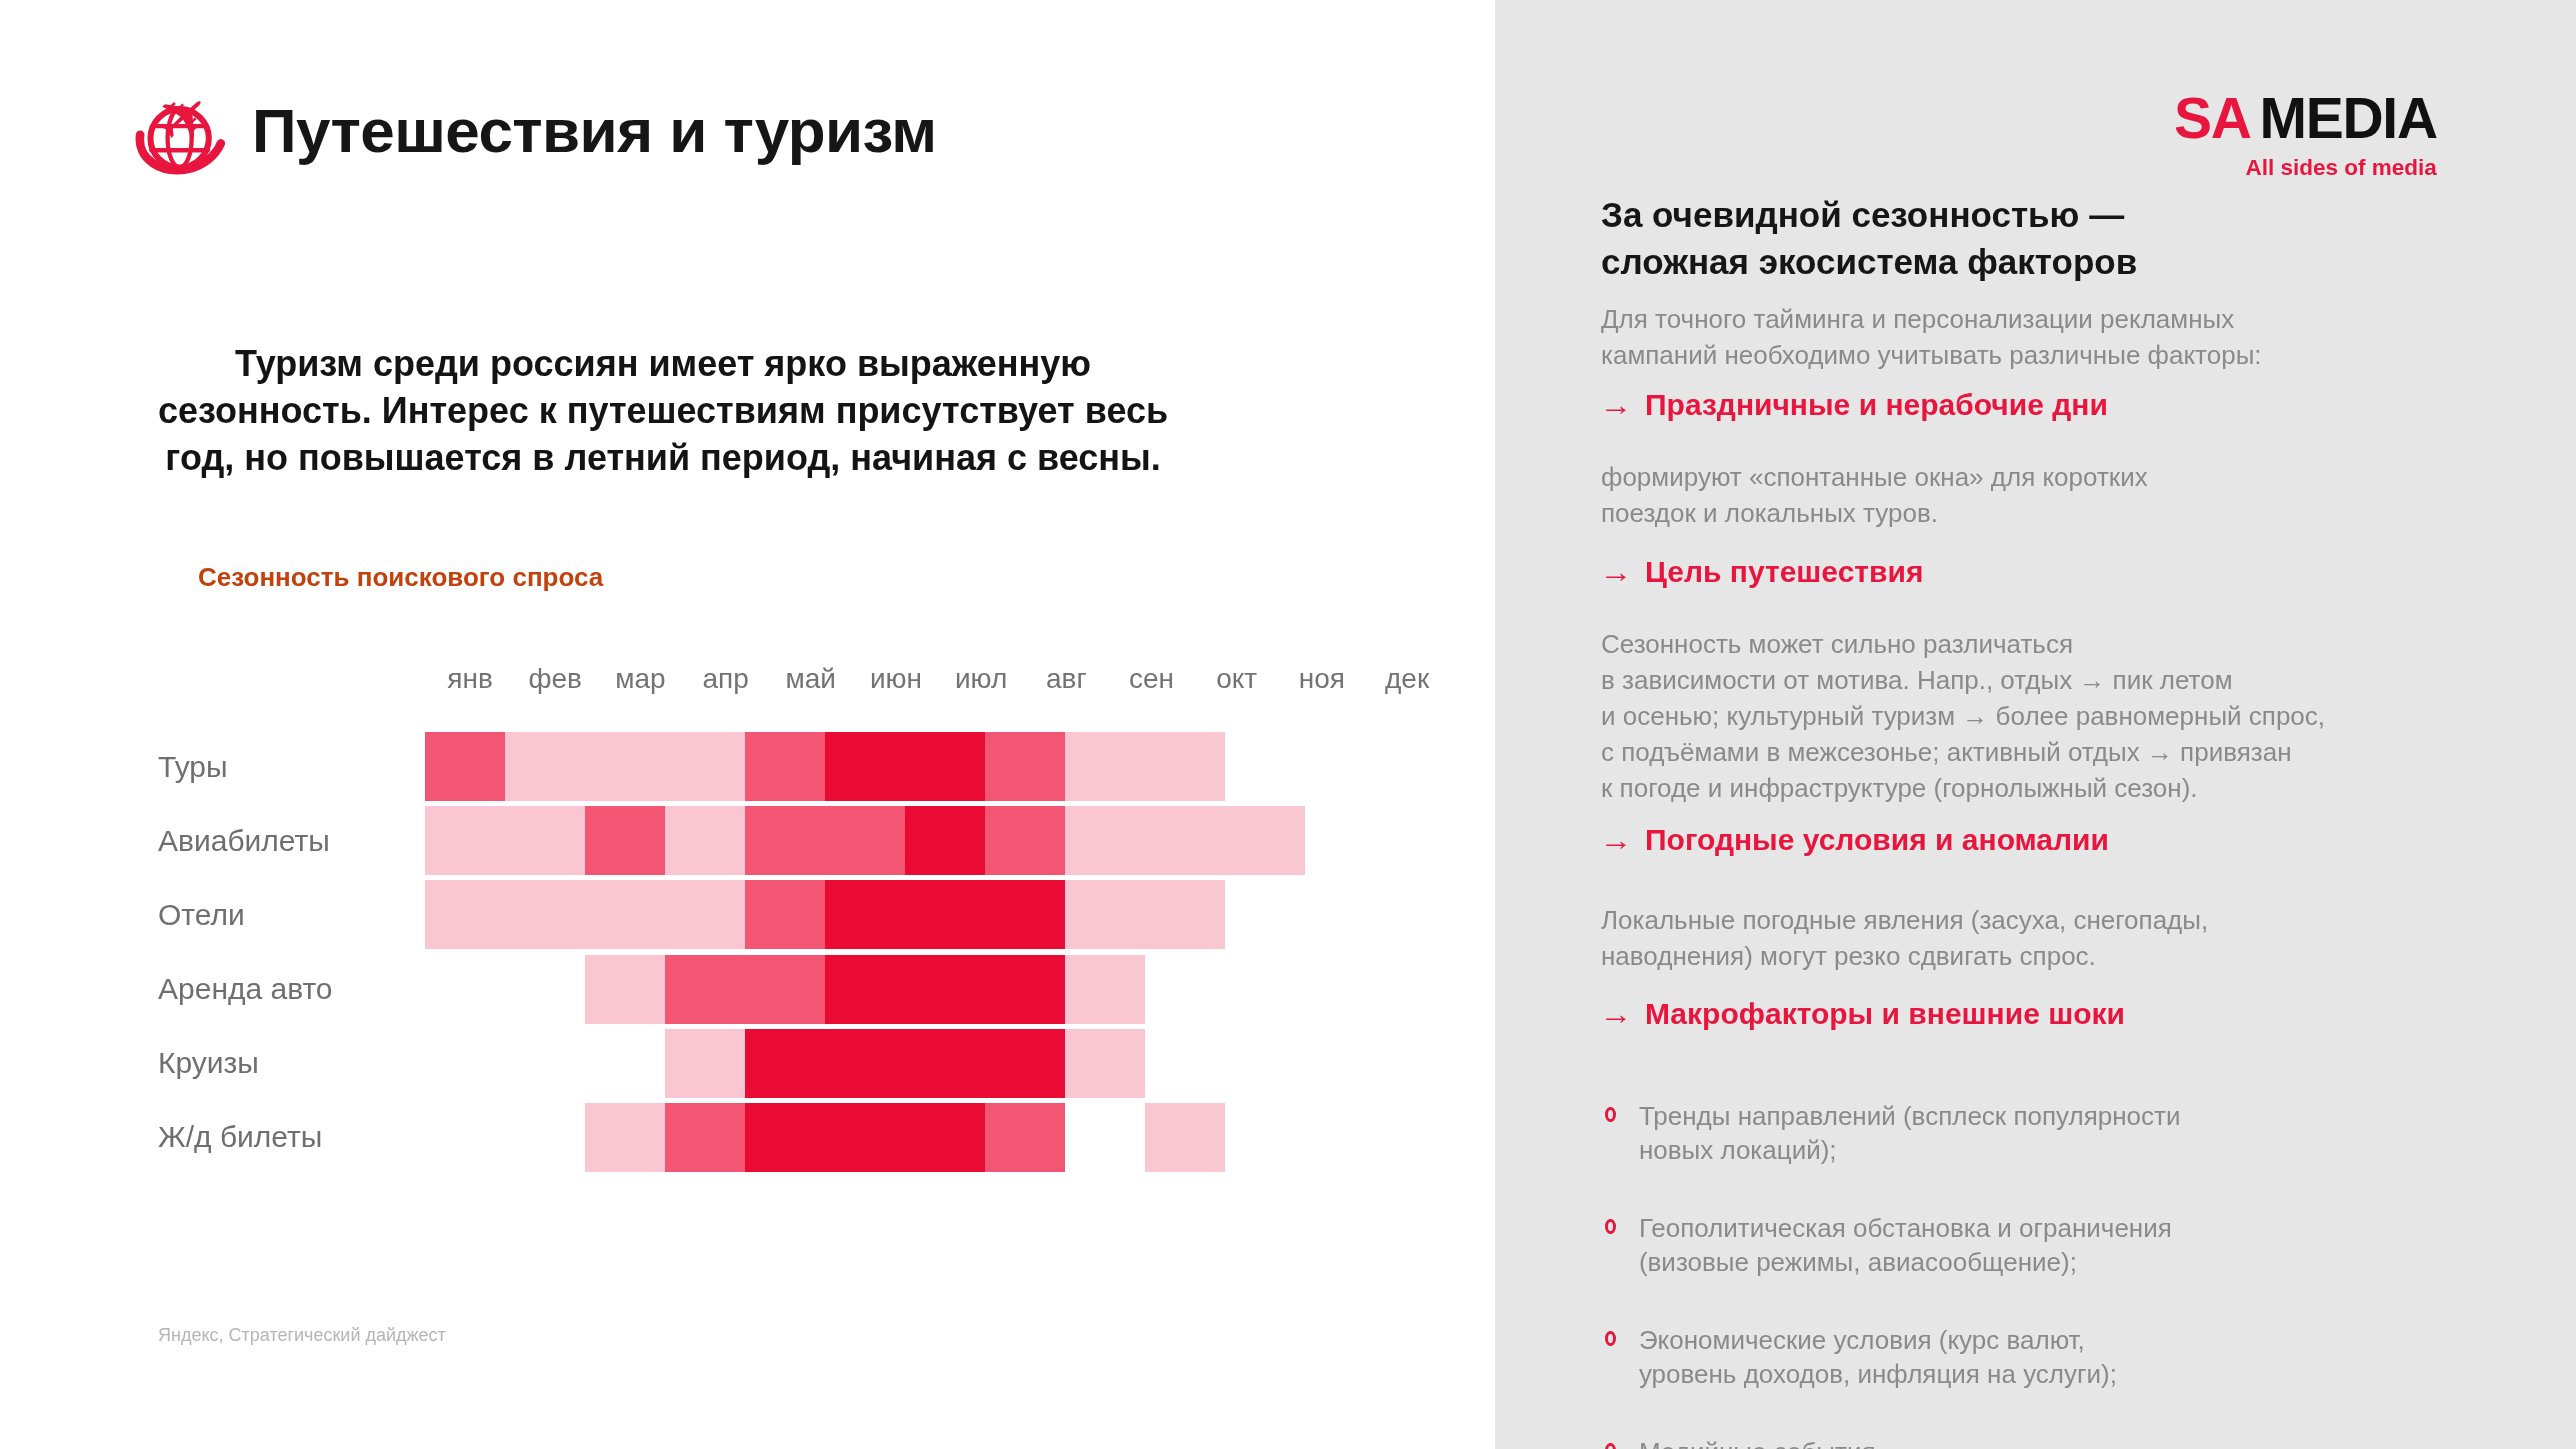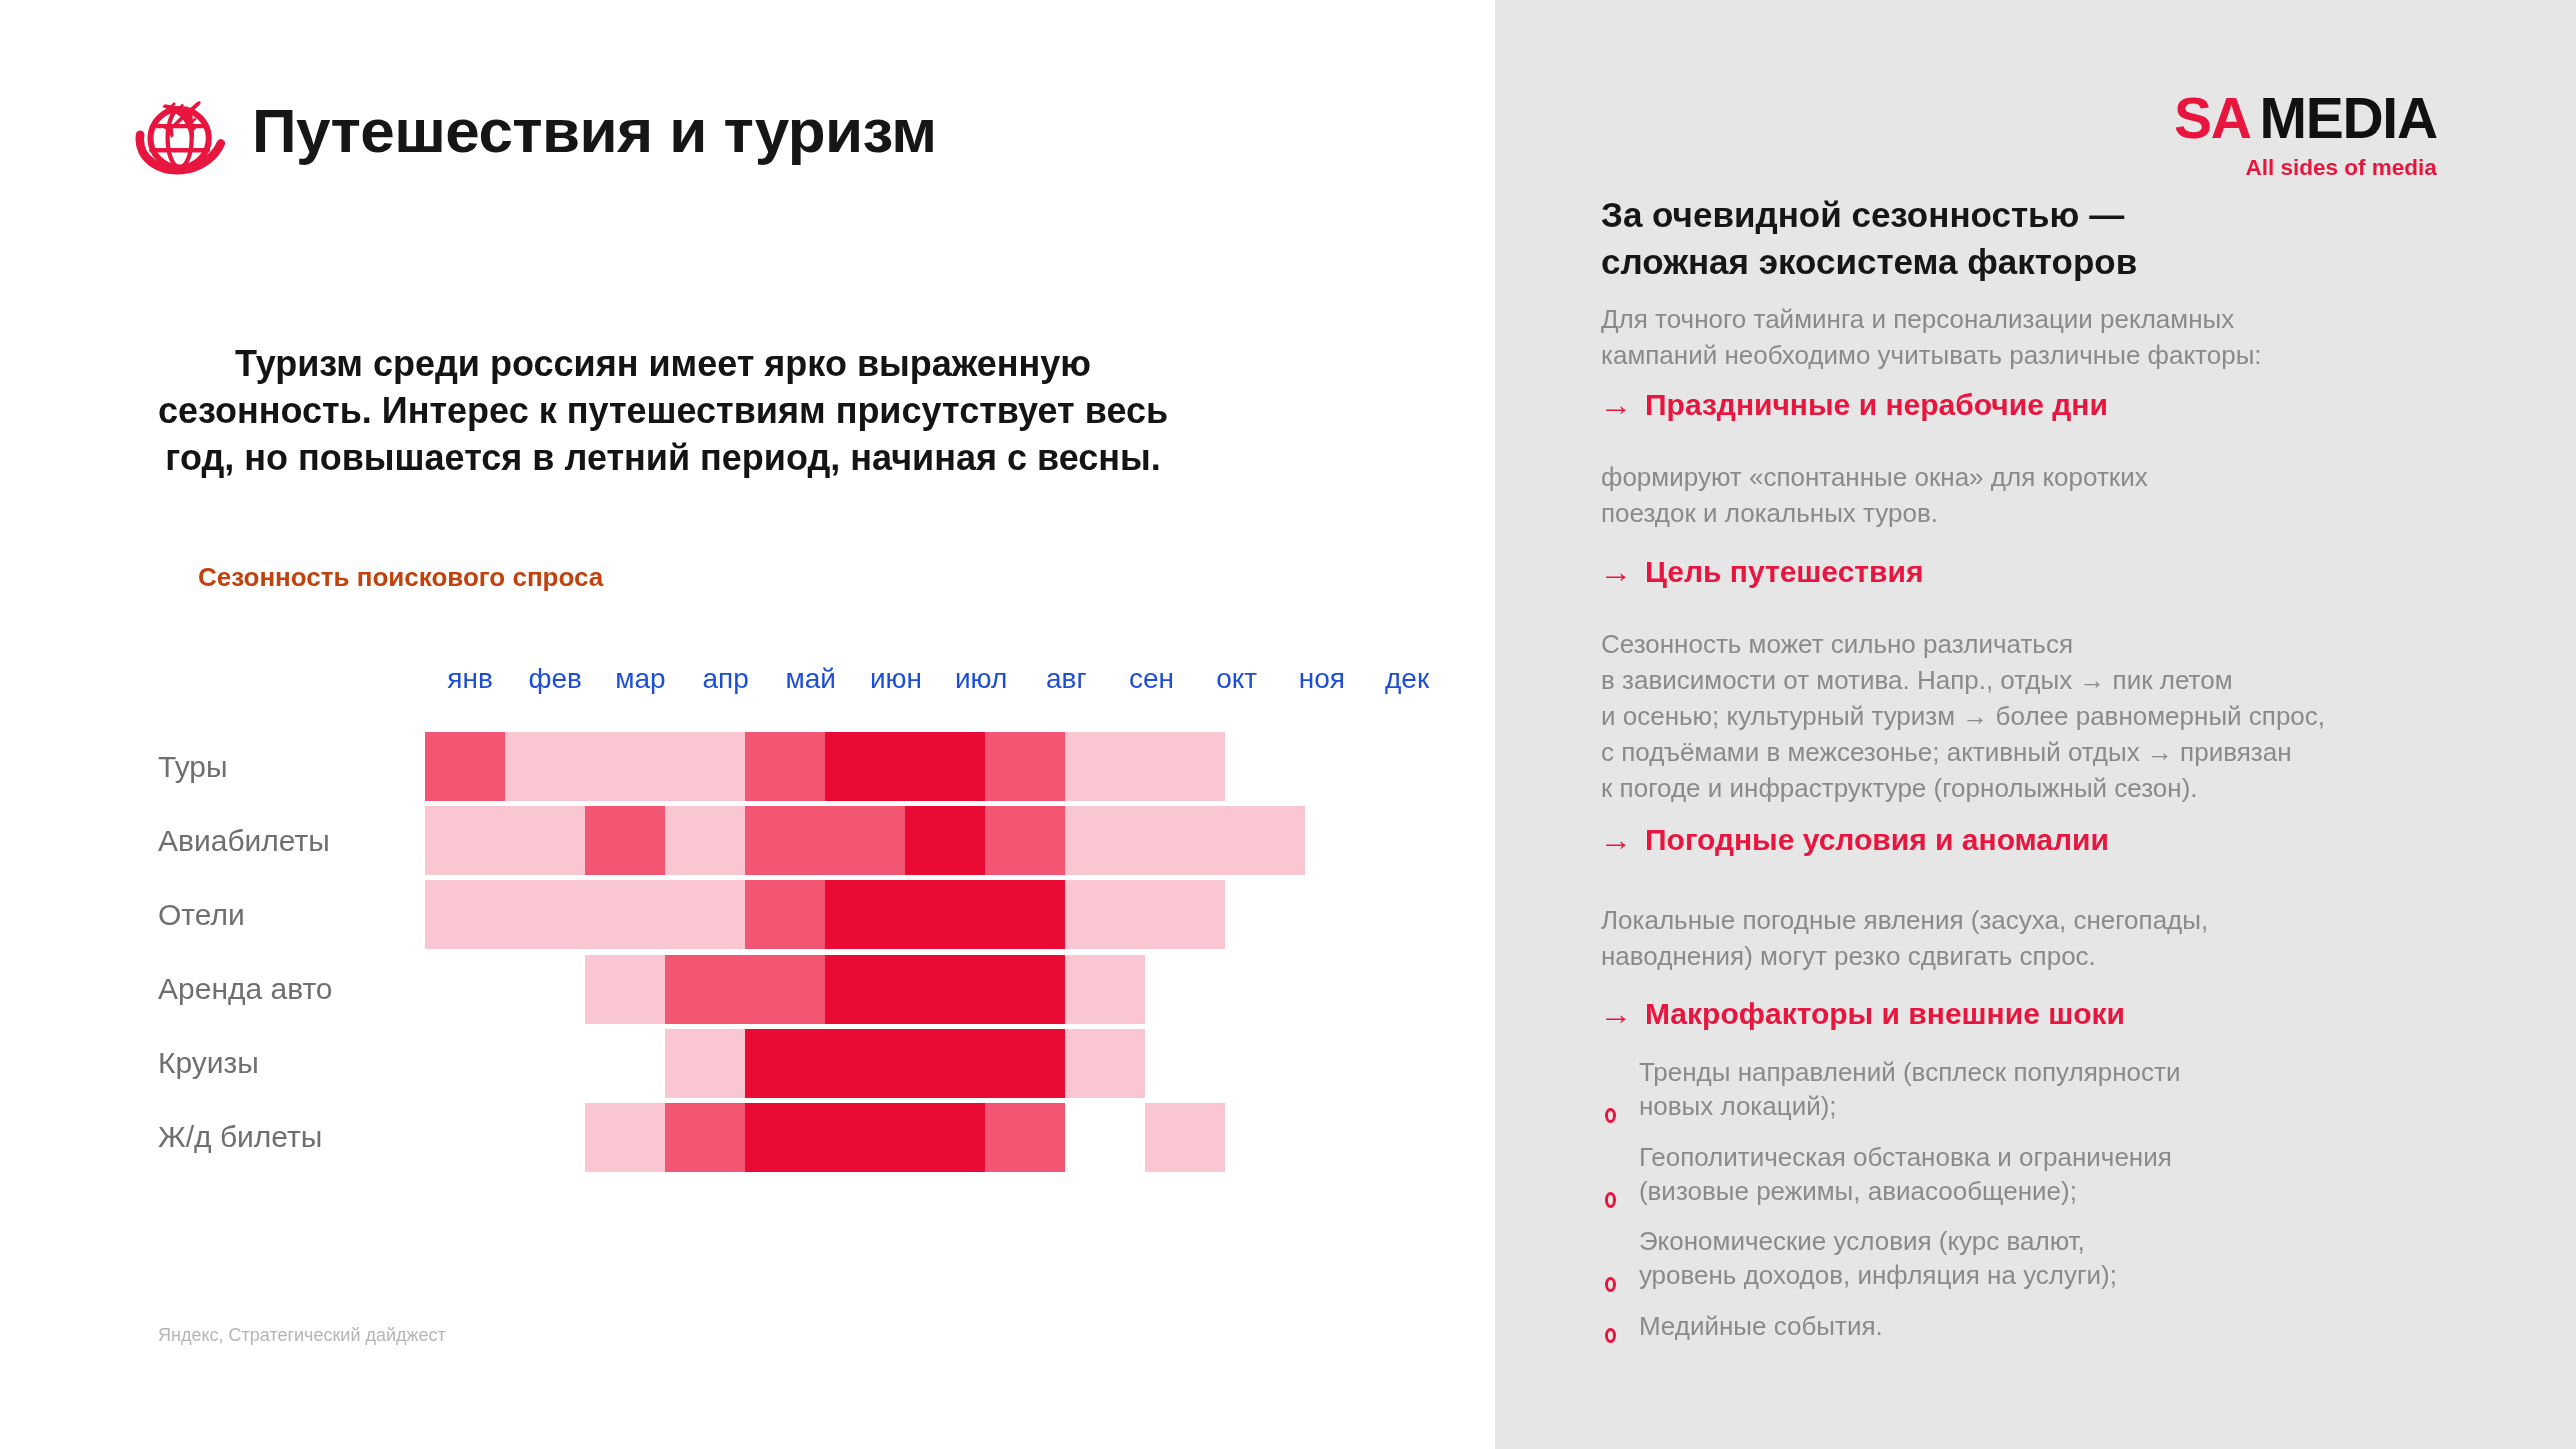--- a/index.html
+++ b/index.html
@@ -46,21 +46,21 @@
     font-size:26px;font-weight:600;color:#c2410c;margin-left:40px;
   }
 
   .heatmap{position:absolute;left:158px;top:656px;}
   .hm-months{
     display:grid;grid-template-columns:repeat(12,80px);gap:5.2px;
     margin-left:272px;height:39px;margin-bottom:37px;
   }
   .hm-months div{
     display:flex;align-items:flex-end;justify-content:center;
-    font-size:28px;color:#1d4ed8;
+    font-size:28px;color:#737373;
   }
   .hm-row{
     display:grid;grid-template-columns:267px repeat(12,80px);gap:0;
     height:69px;margin-bottom:5.2px;
   }
   .hm-rowlabel{
     display:flex;align-items:center;
     font-size:30px;color:var(--label_gray);
   }
   .hm-cell{width:80px;height:69px;}
@@ -102,21 +102,21 @@
   .t0{top:388px;}
   .t1{top:555px;}
   .t2{top:823px;}
   .t3{top:997px;}
   .arrow{font-weight:400;margin-right:14px;transform:scaleX(1.1);}
 
   .r-bullets{
     position:absolute;left:106px;top:1055px;list-style:none;width:837px;
   }
   .r-bullets li{
-    display:flex;align-items:flex-end;margin-bottom:16.7px;
+    display:flex;align-items:flex-start;margin-bottom:16.7px;margin-top:44px;
   }
   .dot{
     flex:0 0 auto;width:11px;height:15.5px;margin:7.7px 23px 0 3.9px;
     border:3.2px solid var(--accent);border-radius:50%;
   }
   .r-bullets .li-text{
     font-size:26px;line-height:34px;color:var(--text_gray);white-space:pre-line;
   }
 </style>
 </head>

